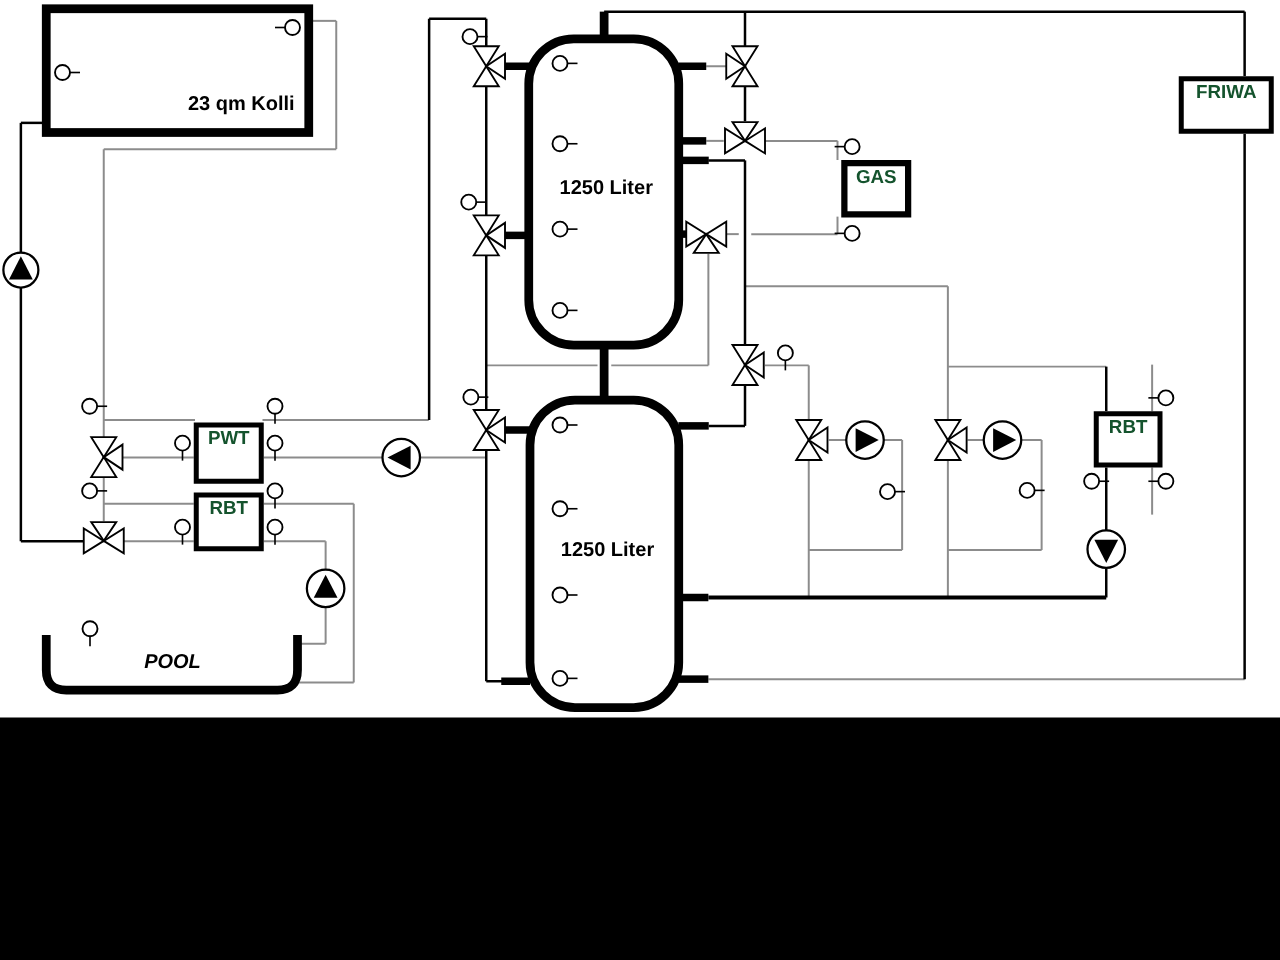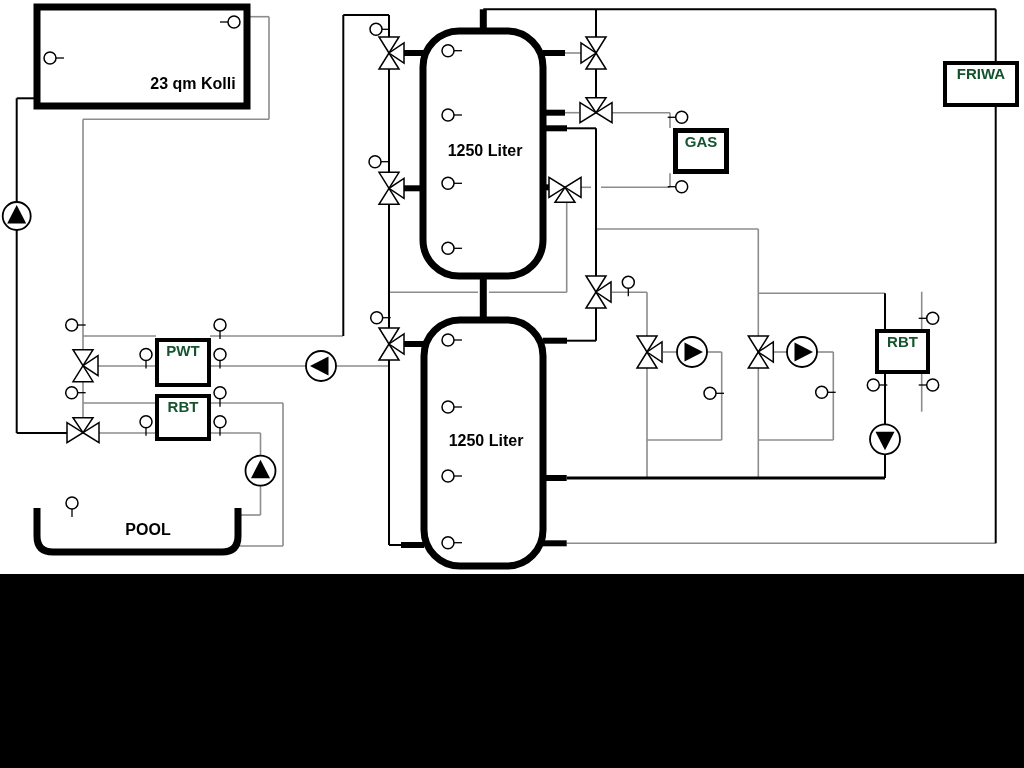--- a/index.html
+++ b/index.html
@@ -13,21 +13,21 @@
          font-size:15px;color:#14532d;}
   .eqbox.gas{border-width:5px;margin-left:28px;}
   .box-pwt  {left:155px;top:327px;width:56px;height:49px;margin-top:11px;}
   .box-rbt1 {left:155px;top:394px;width:56px;height:47px;}
   .box-gas  {left:645px;top:128px;width:56px;height:46px;}
   .box-friwa{left:943px;top:61px; width:76px;height:46px;}
   .box-rbt2 {left:875px;top:329px;width:55px;height:45px;}
   .lbl-collector{left:133px;top:76px;width:120px;}
   .lbl-ut{left:425px;top:143px;width:120px;}
   .lbl-lt{left:426px;top:433px;width:120px;}
-  .lbl-pool{left:88px;top:522px;width:120px;}
+  .lbl-pool{left:78px;top:522px;width:120px;font-style:italic;}
   #band{position:absolute;left:0;top:574px;width:1024px;height:194px;background:#000;}
 </style>
 </head>
 <body>
 
 <div id="stage">
   <svg id="schem" width="1024" height="768" viewBox="0 0 1024 768">
       <line x1="245" y1="16.7" x2="269" y2="16.7" stroke="#8c8c8c" stroke-width="1.6"></line>
       <line x1="269" y1="16.7" x2="269" y2="119.3" stroke="#8c8c8c" stroke-width="1.6"></line>
       <line x1="83" y1="119.3" x2="269" y2="119.3" stroke="#8c8c8c" stroke-width="1.6"></line>

